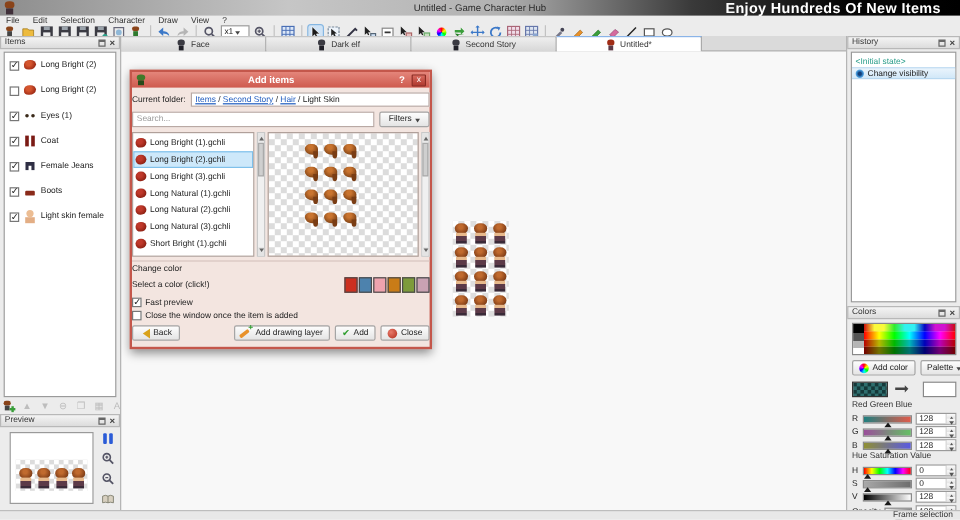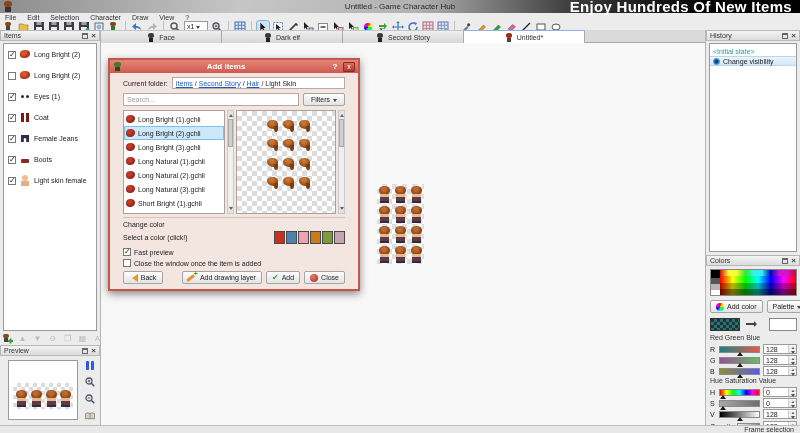--- a/index.html
+++ b/index.html
@@ -7,21 +7,21 @@
   body{font-family:"Liberation Sans","DejaVu Sans",sans-serif;font-size:8px;color:#222;background:#ececec}
   .app{position:relative;width:800px;height:433px;background:#ececec;overflow:hidden}
 
   
   .titlebar{position:absolute;left:0;top:0;width:800px;height:13px;
     background:linear-gradient(to right,#8d8d8d,#c6c6c6 30%,#b2b2b2 52%,#3a3a3a 72%,#060606 88%,#000)}
   .app-ico{position:absolute;left:3px;top:1px;width:10px;height:11px}
   .app-ico::before{content:"";position:absolute;left:1px;top:0;width:8px;height:6px;border-radius:45%;background:#8a441a}
   .app-ico::after{content:"";position:absolute;left:2px;top:6px;width:6px;height:5px;background:#40303a}
   .win-title{position:absolute;left:200px;width:400px;top:2px;text-align:center;font-size:8px;color:#2a2a2a}
-  .promo{position:absolute;right:8px;top:0;height:13px;line-height:14px;color:#fff;font-size:15px;font-weight:bold;letter-spacing:.3px}
+  .promo{position:absolute;right:16px;top:0;height:13px;line-height:14px;color:#fff;font-size:12px;font-weight:bold;letter-spacing:.3px}
 
   
   .menubar{position:absolute;left:0;top:13px;width:800px;height:9px;display:flex;gap:11px;padding-left:5px;align-items:center;font-size:7px;color:#333}
   .menubar span{cursor:default}
   .toolbar{position:absolute;left:0;top:22px;width:800px;height:9px;display:flex;align-items:center;gap:3px;padding-left:3px}
   .ti{width:12px;height:12px;display:inline-flex;align-items:center;justify-content:center;position:relative;border-radius:2px}
   .ti.active{background:#cfe3f6;outline:1px solid #84b6e2}
   .ti svg{display:block}
   .tsep{width:1px;height:11px;background:#c2c2c2;margin:0 2px}
   .zoom-combo{height:11px;min-width:24px;border:1px solid #9a9a9a;background:#fff;font-size:7px;display:inline-flex;align-items:center;padding:0 2px;gap:2px}
@@ -143,21 +143,21 @@
   .dialog{position:absolute;left:108px;top:58px;width:252px;z-index:10;background:#f3e5e0;
     border:2px solid #c4574b;box-shadow:0 3px 8px rgba(0,0,0,.45)}
   .dlg-title{height:13px;background:linear-gradient(#e4857a,#ce5a4e);display:flex;align-items:center;padding:0 3px;gap:3px}
   .dlg-title .t{flex:1;text-align:center;color:#fff;font-weight:bold;font-size:8px}
   .dlg-ico{width:9px;height:9px;position:relative}
   .dlg-ico::before{content:"";position:absolute;left:1px;top:0;width:7px;height:5px;border-radius:45%;background:#3f7a2a}
   .dlg-ico::after{content:"";position:absolute;left:2px;top:5px;width:5px;height:4px;background:#274a1a}
   .dlg-help{color:#fff;font-weight:bold;font-size:8px;width:10px;text-align:center}
   .dlg-close{width:12px;height:10px;background:linear-gradient(#d96a5e,#b03a30);border:1px solid #8a2a22;color:#fff;
     font-size:7px;line-height:8px;text-align:center;border-radius:1px}
-  .dlg-body{padding:4px 13px 5px}
+  .dlg-body{padding:4px 0 5px}
   .dlg-row{display:flex;align-items:center;gap:4px;margin-bottom:4px}
   .dlg-label{font-size:7px;white-space:nowrap}
   .folder-box{flex:1;height:12px;background:#fff;border:1px solid #b9a9a4;font-size:7px;display:flex;align-items:center;padding:0 3px;white-space:pre}
   .bc-link{color:#1f5bbf;text-decoration:underline}
   .search-input{flex:1;height:13px;background:#fff;border:1px solid #b9a9a4;font-size:7px;padding:0 3px;
     font-family:"Liberation Sans","DejaVu Sans",sans-serif;color:#222}
   .search-input::placeholder{color:#9a9a9a}
   .filters-btn{width:42px}
   .lists-row{display:flex;gap:2px;margin-bottom:3px;height:104px}
   .file-list{width:102px;background:#fff;border:1px solid #b0a09a;overflow:hidden;padding-top:1px}

